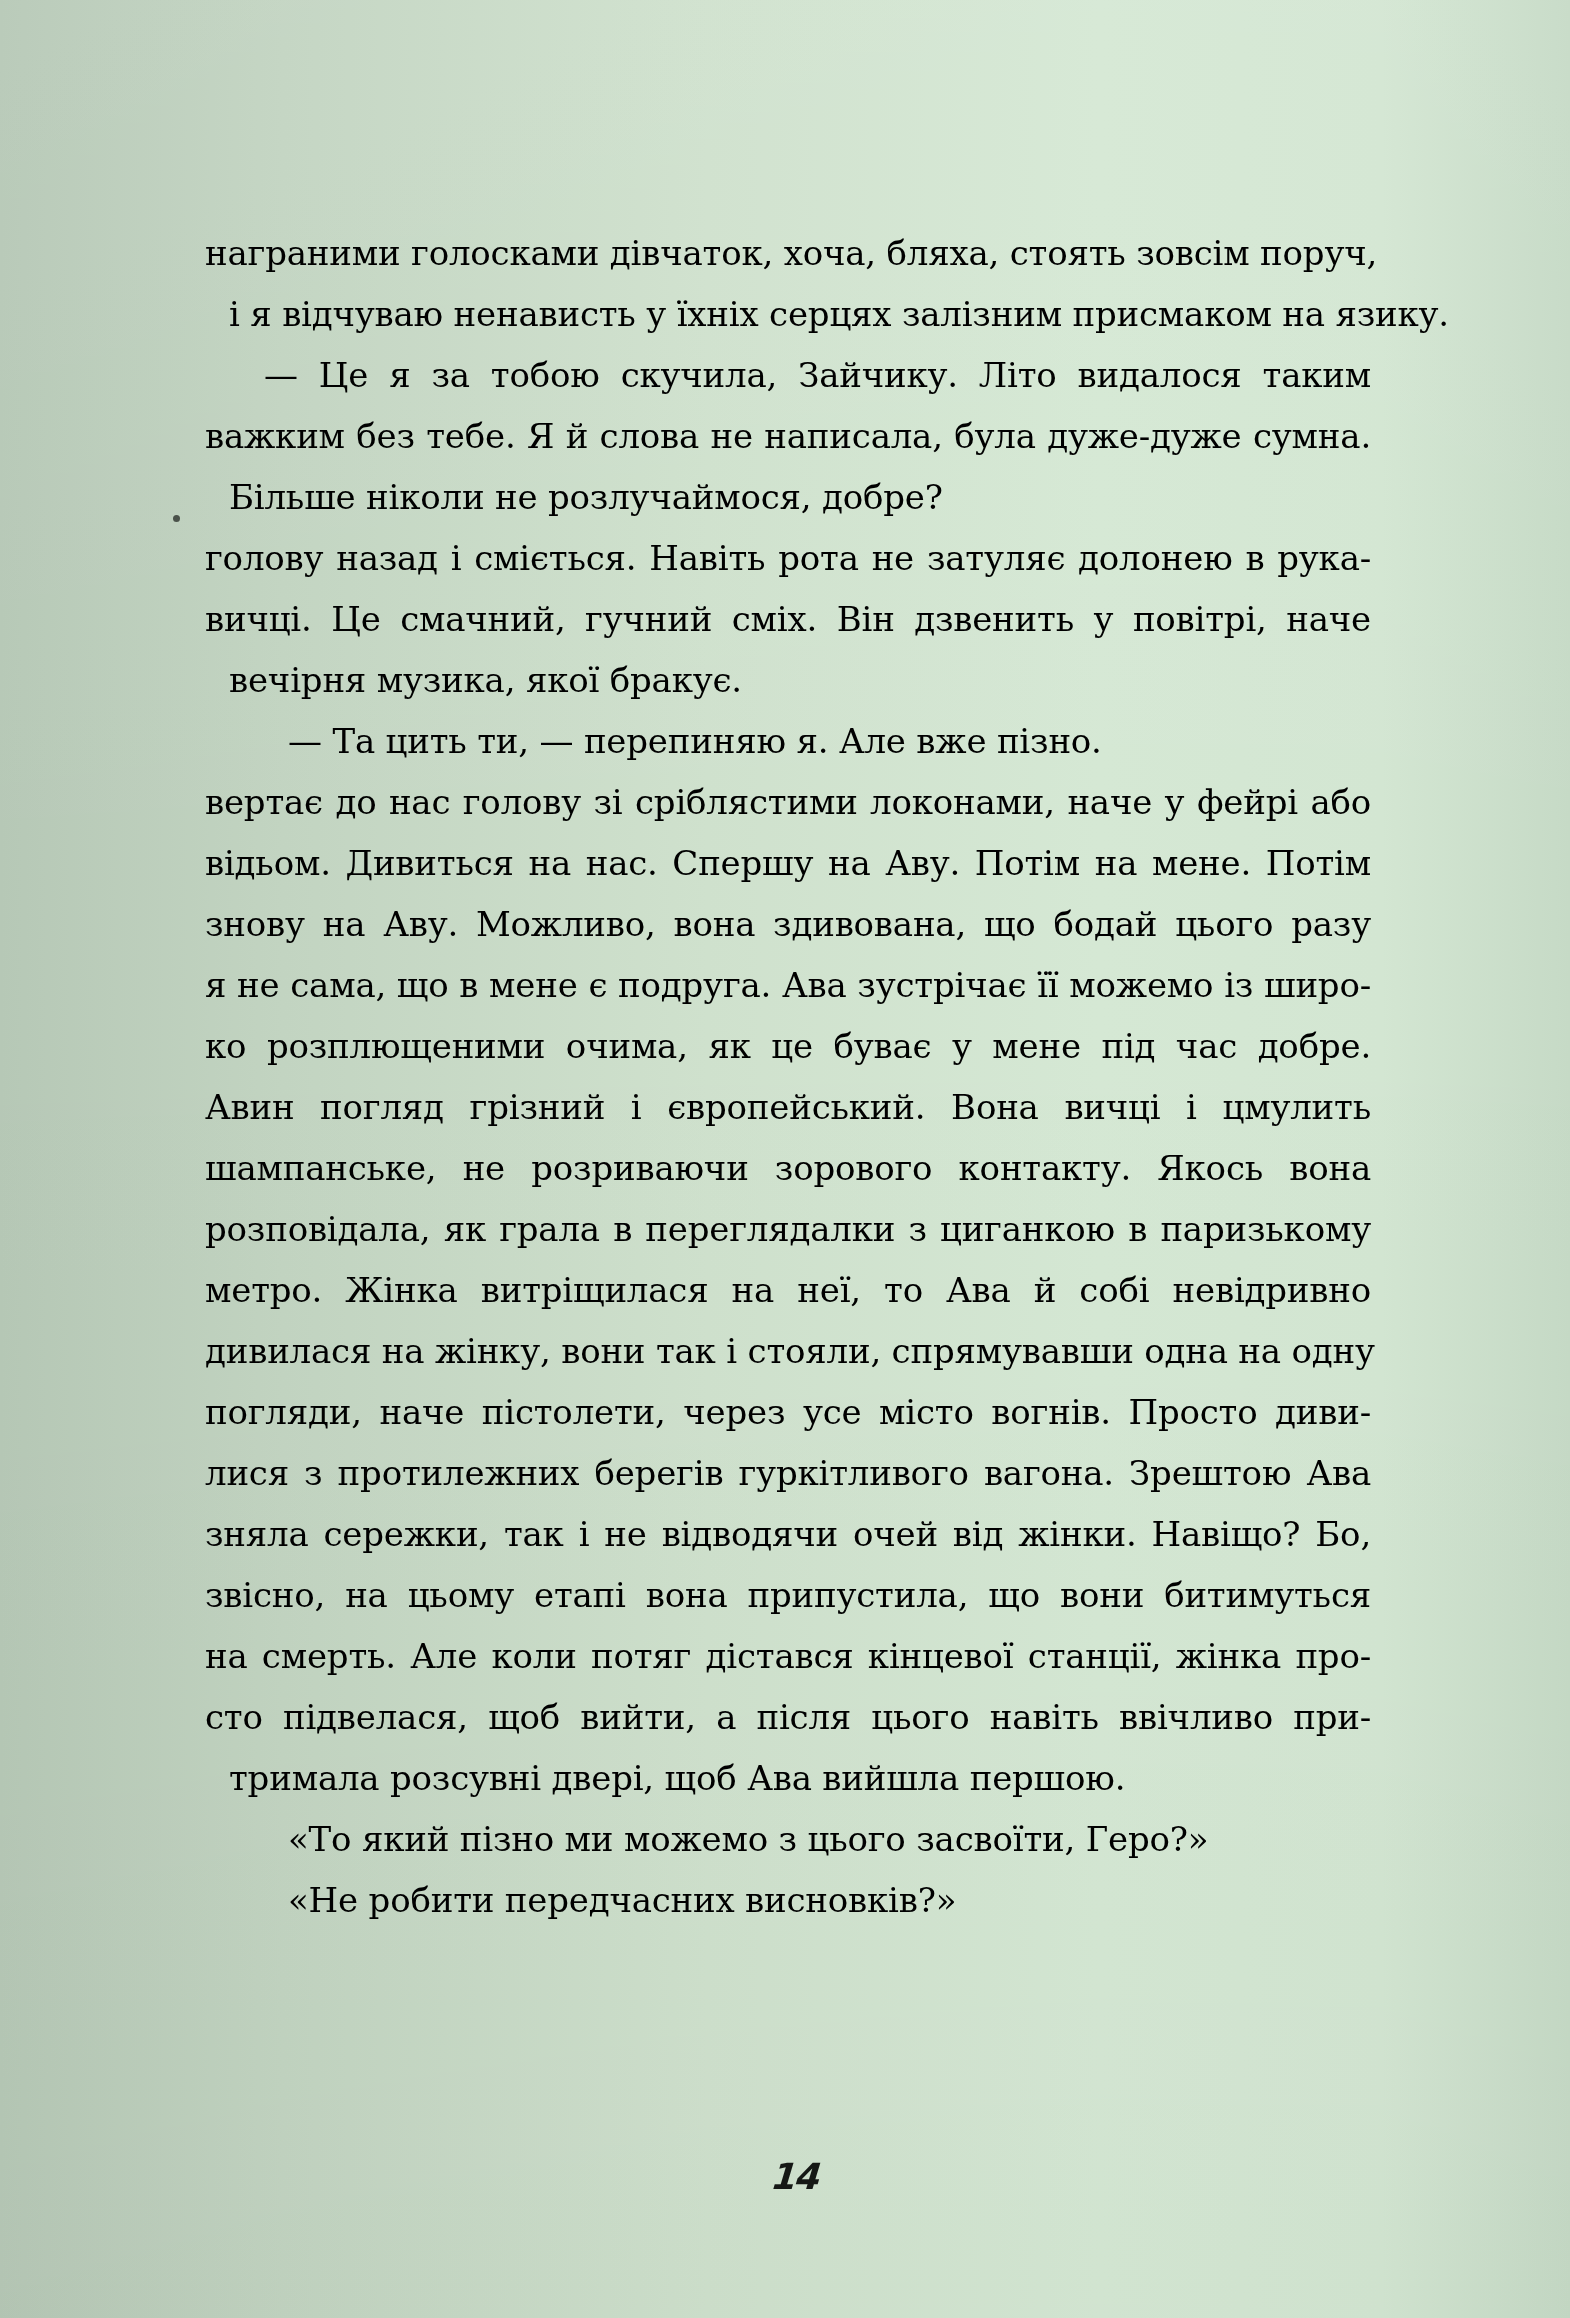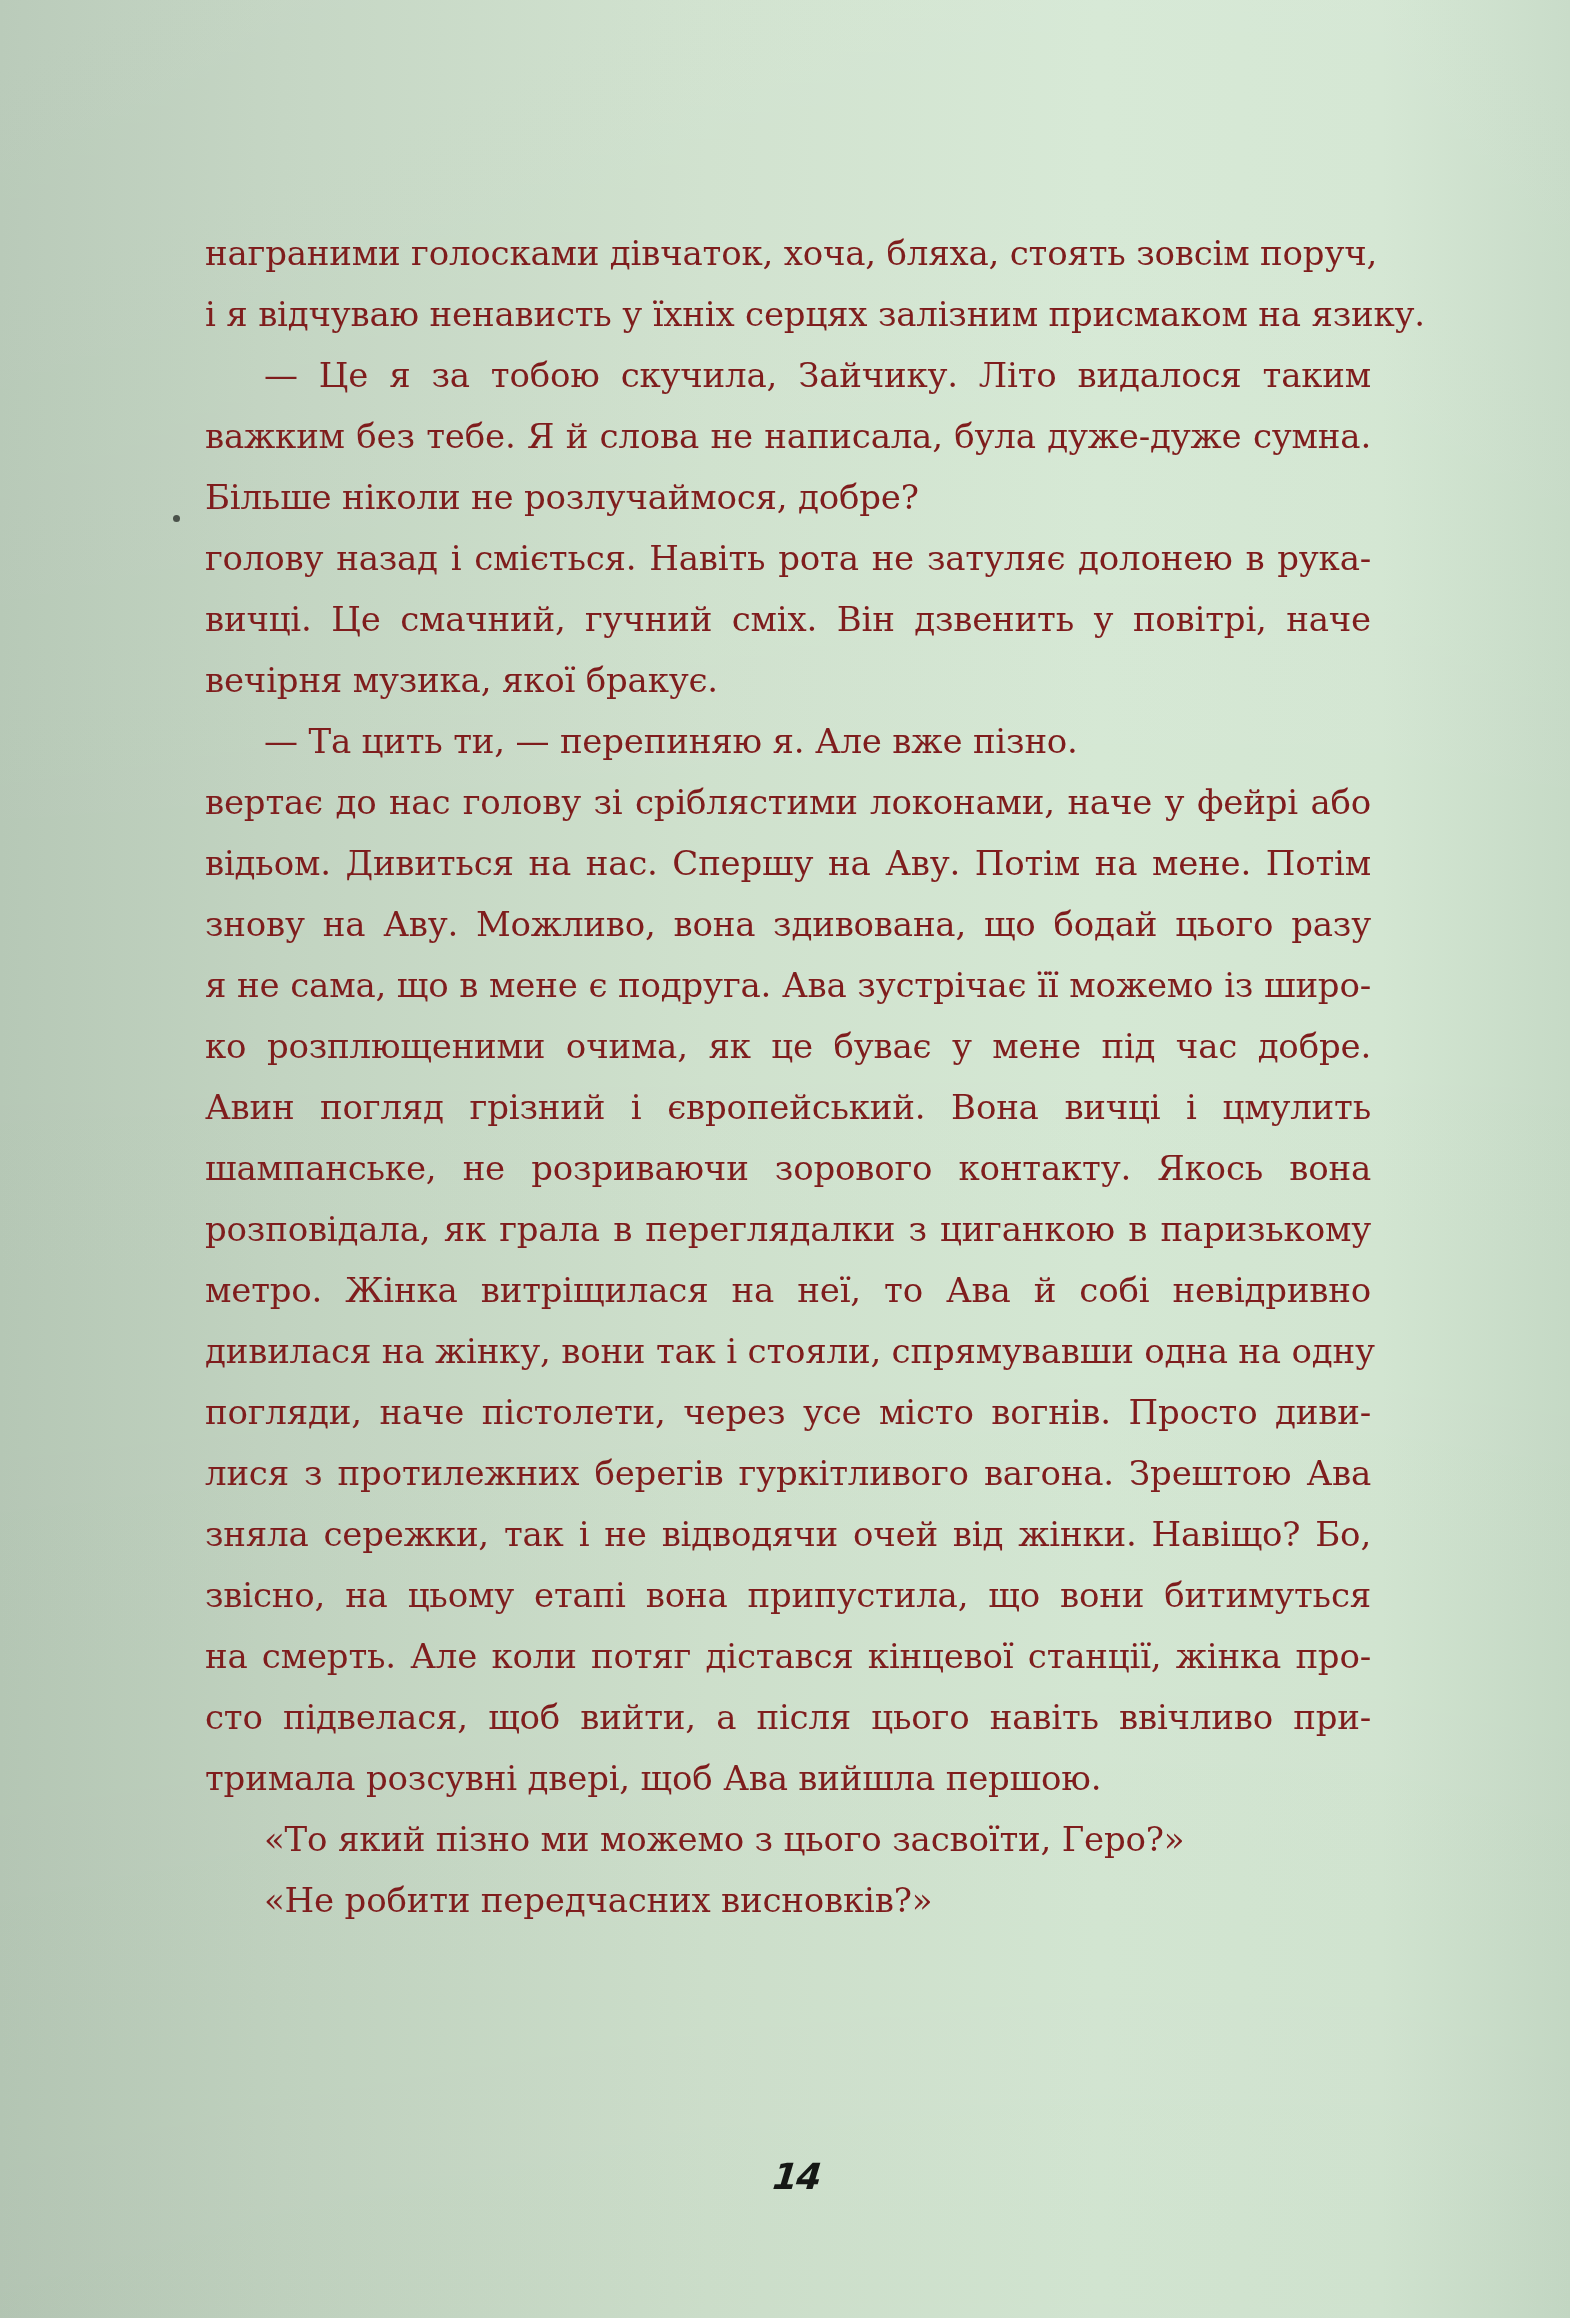--- a/index.html
+++ b/index.html
@@ -20,33 +20,34 @@
     pointer-events: none;
   }
   .text-block {
     position: absolute;
     left: 205px;
     top: 223px;
     width: 1166px;
     font-family: "DejaVu Serif", "Liberation Serif", serif;
     font-size: 34px;
     line-height: 61px;
-    color: #7f1d1d;
+    color: #000000;
     letter-spacing: -0.2px;
   }
   .line {
     display: block;
     height: 61px;
     white-space: nowrap;
     text-align: justify;
     text-align-last: justify;
     overflow: visible;
   }
   .line.last {
     text-align-last: left;
+    margin-left: 24px;
   }
   .line.indent {
     padding-left: 59px;
   }
   .speck {
     position: absolute;
     left: 173px;
     top: 515px;
     width: 7.4px;
     height: 7.4px;

